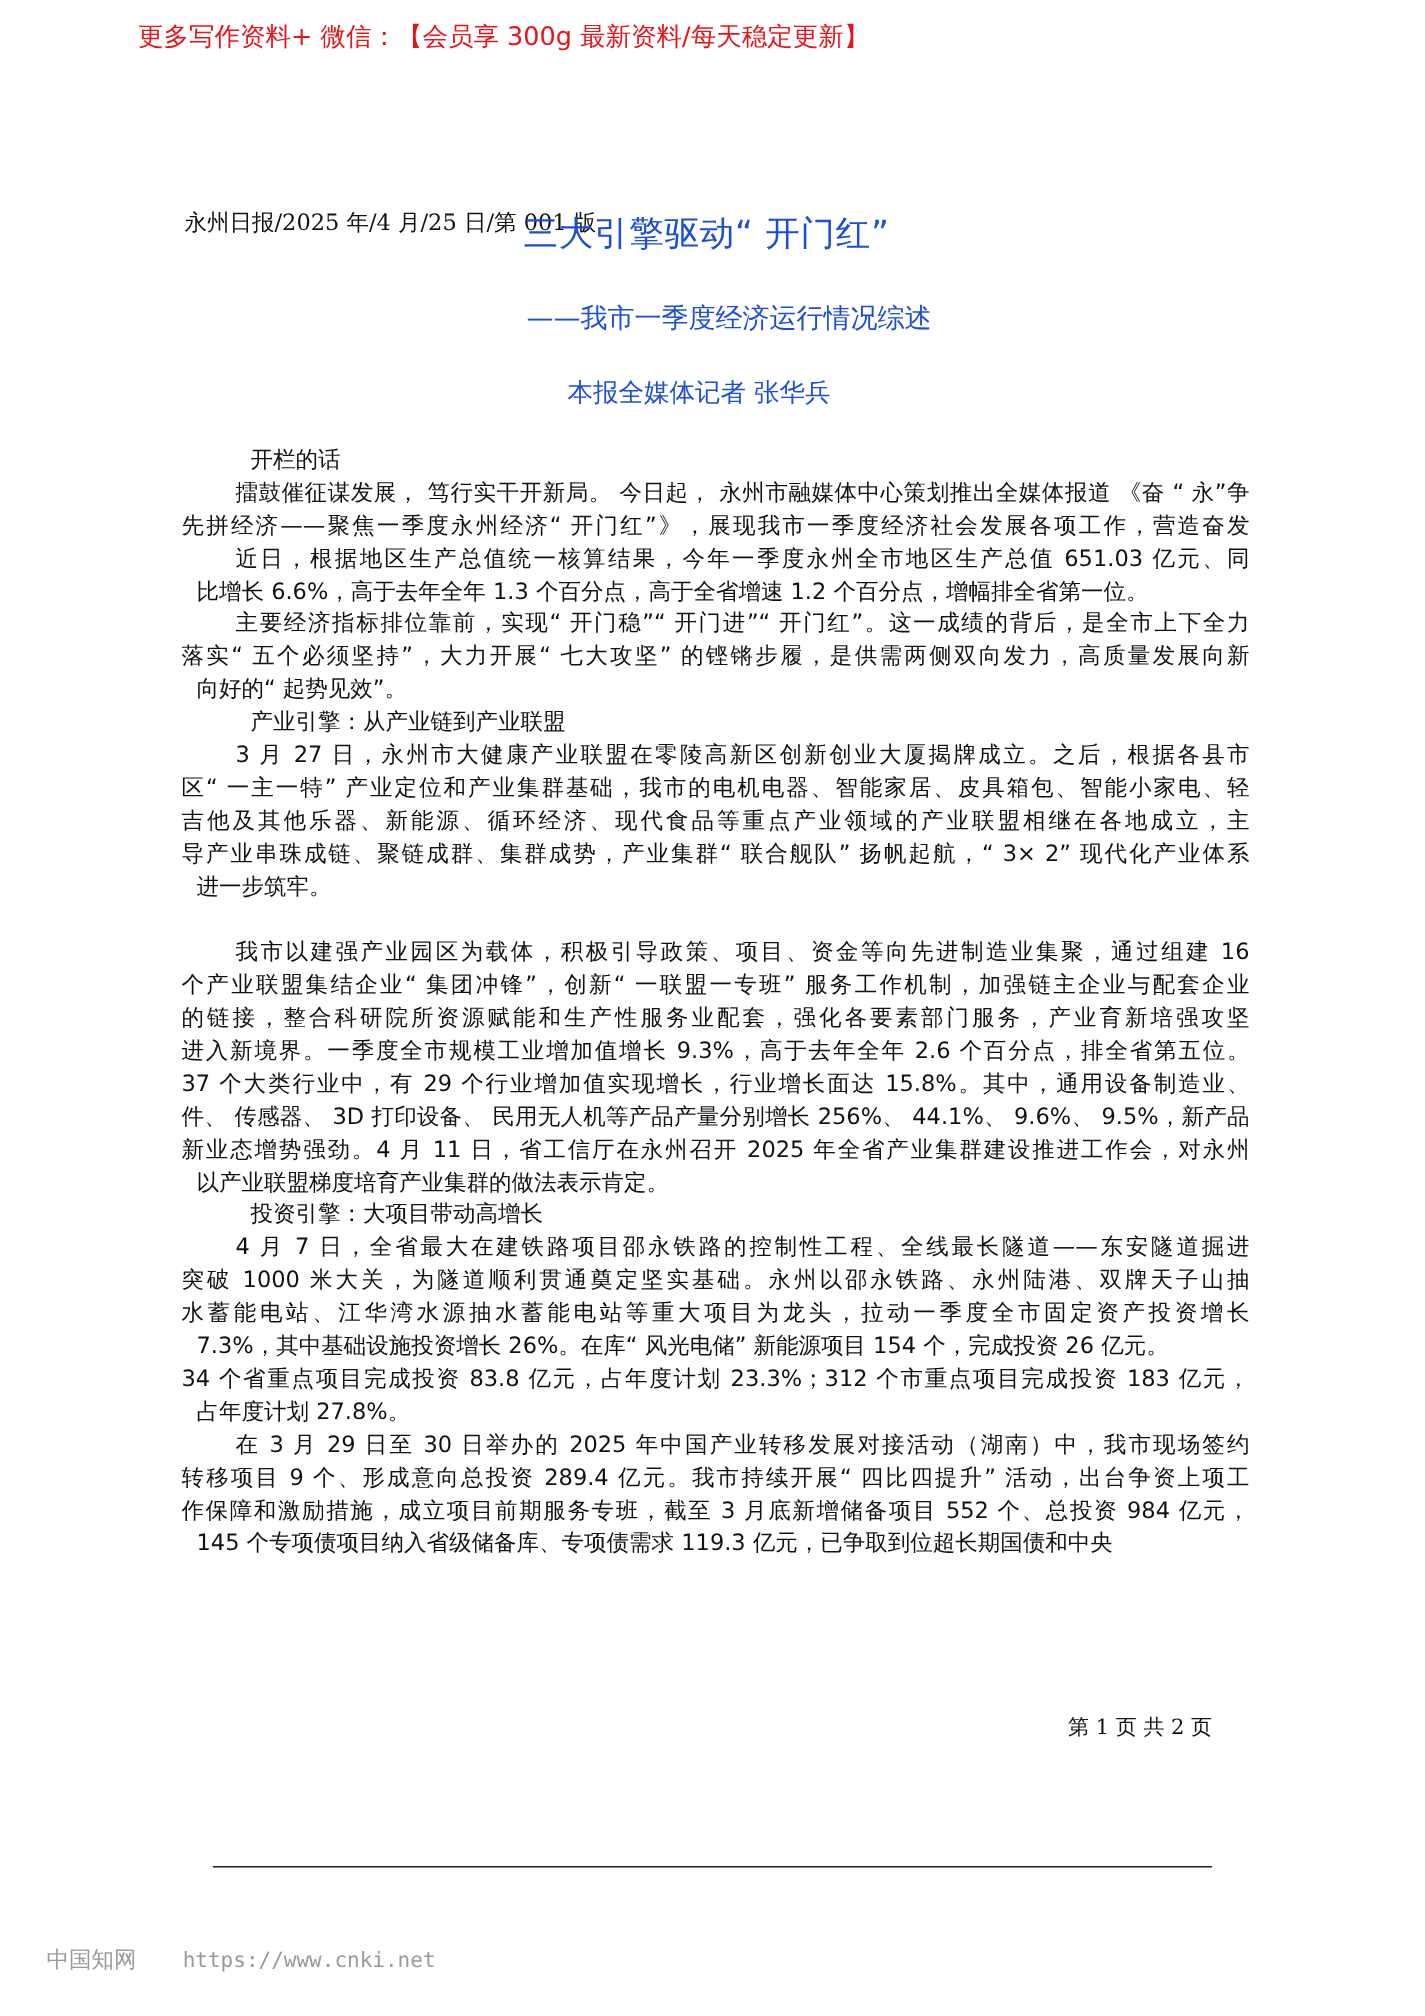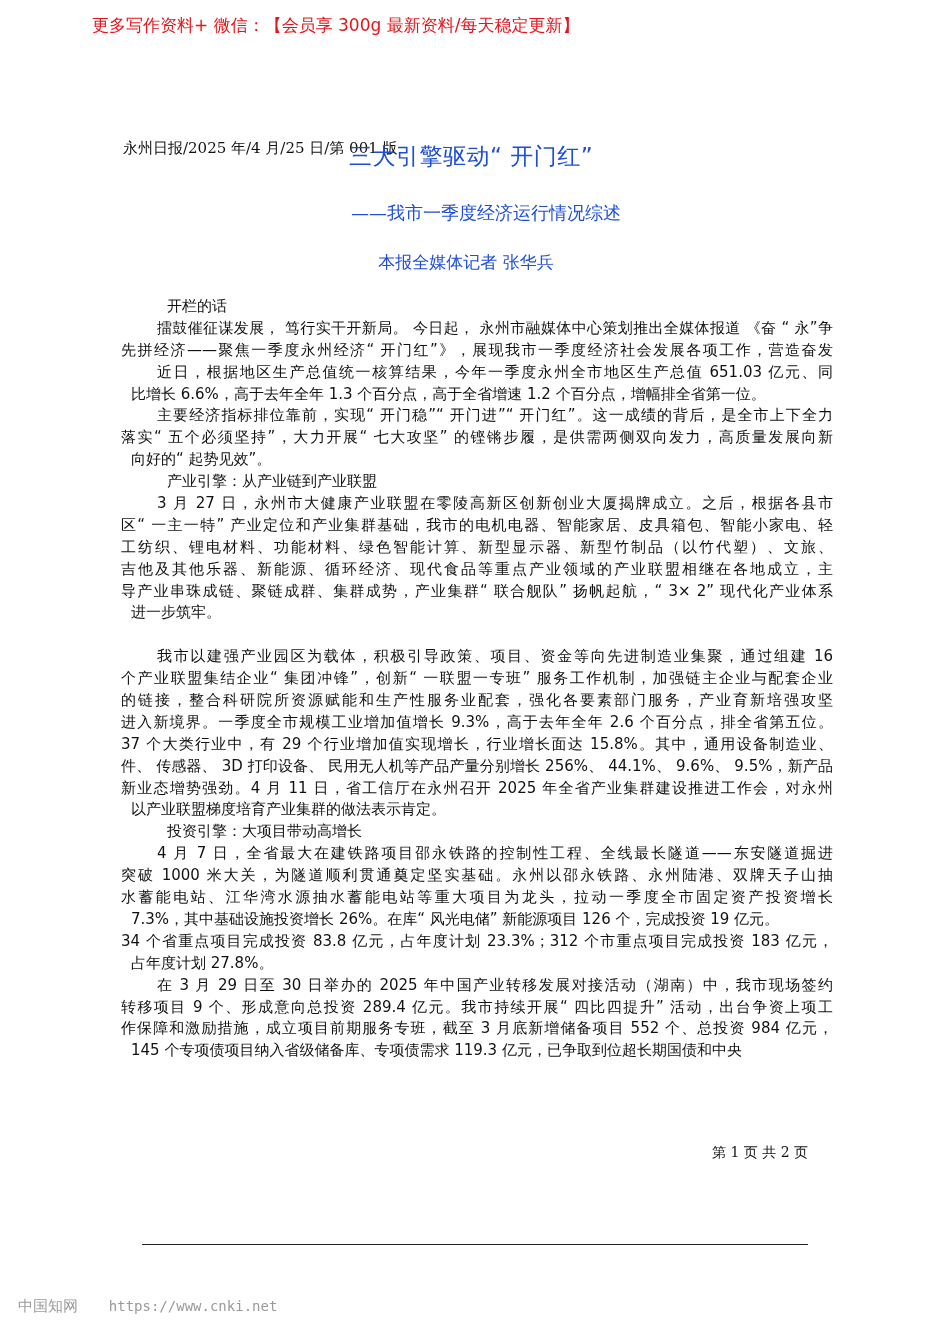--- a/index.html
+++ b/index.html
@@ -107,21 +107,21 @@
     .rule {
       position: absolute;
       left: 142px;
       top: 1244px;
       width: 666px;
       height: 0;
       border-top: 1.5px solid #222;
     }
     .watermark {
       position: absolute;
-      left: 18px;
+      left: 31px;
       top: 1296px;
       font-size: 15px;
       line-height: 20px;
       color: #9a9a9a;
       white-space: nowrap;
     }
     .watermark .wm-cn {
       font-family: "DejaVu Serif", serif;
       margin-right: 26px;
     }
@@ -146,38 +146,37 @@
     <div class="line indent">擂鼓催征谋发展， 笃行实干开新局。 今日起， 永州市融媒体中心策划推出全媒体报道 《奋 “ 永”争</div>
     <div class="line">先拼经济——聚焦一季度永州经济“ 开门红”》，展现我市一季度经济社会发展各项工作，营造奋发</div>
     <div class="line indent">近日，根据地区生产总值统一核算结果，今年一季度永州全市地区生产总值 651.03 亿元、同</div>
     <div class="line last">比增长 6.6%，高于去年全年 1.3 个百分点，高于全省增速 1.2 个百分点，增幅排全省第一位。</div>
     <div class="line indent">主要经济指标排位靠前，实现“ 开门稳”“ 开门进”“ 开门红”。这一成绩的背后，是全市上下全力</div>
     <div class="line">落实“ 五个必须坚持”，大力开展“ 七大攻坚” 的铿锵步履，是供需两侧双向发力，高质量发展向新</div>
     <div class="line last">向好的“ 起势见效”。</div>
     <div class="line indent last">产业引擎：从产业链到产业联盟</div>
     <div class="line indent">3 月 27 日，永州市大健康产业联盟在零陵高新区创新创业大厦揭牌成立。之后，根据各县市</div>
     <div class="line">区“ 一主一特” 产业定位和产业集群基础，我市的电机电器、智能家居、皮具箱包、智能小家电、轻</div>
-    <div class="line">工纺织、锂电材料、功能材料、绿色智能计算、新型显示器、新型竹制品（以竹代塑）、文旅、</div>
     <div class="line">吉他及其他乐器、新能源、循环经济、现代食品等重点产业领域的产业联盟相继在各地成立，主</div>
     <div class="line">导产业串珠成链、聚链成群、集群成势，产业集群“ 联合舰队” 扬帆起航，“ 3× 2” 现代化产业体系</div>
     <div class="line last">进一步筑牢。</div>
     <div class="line last blank"></div>
     <div class="line indent">我市以建强产业园区为载体，积极引导政策、项目、资金等向先进制造业集聚，通过组建 16</div>
     <div class="line">个产业联盟集结企业“ 集团冲锋”，创新“ 一联盟一专班” 服务工作机制，加强链主企业与配套企业</div>
     <div class="line">的链接，整合科研院所资源赋能和生产性服务业配套，强化各要素部门服务，产业育新培强攻坚</div>
     <div class="line">进入新境界。一季度全市规模工业增加值增长 9.3%，高于去年全年 2.6 个百分点，排全省第五位。</div>
     <div class="line">37 个大类行业中，有 29 个行业增加值实现增长，行业增长面达 15.8%。其中，通用设备制造业、</div>
     <div class="line">件、 传感器、 3D 打印设备、 民用无人机等产品产量分别增长 256%、 44.1%、 9.6%、 9.5%，新产品</div>
     <div class="line">新业态增势强劲。4 月 11 日，省工信厅在永州召开 2025 年全省产业集群建设推进工作会，对永州</div>
     <div class="line last">以产业联盟梯度培育产业集群的做法表示肯定。</div>
     <div class="line indent last">投资引擎：大项目带动高增长</div>
     <div class="line indent">4 月 7 日，全省最大在建铁路项目邵永铁路的控制性工程、全线最长隧道——东安隧道掘进</div>
     <div class="line">突破 1000 米大关，为隧道顺利贯通奠定坚实基础。永州以邵永铁路、永州陆港、双牌天子山抽</div>
     <div class="line">水蓄能电站、江华湾水源抽水蓄能电站等重大项目为龙头，拉动一季度全市固定资产投资增长</div>
-    <div class="line last">7.3%，其中基础设施投资增长 26%。在库“ 风光电储” 新能源项目 126 个，完成投资 19 亿元。</div>
+    <div class="line last">7.3%，其中基础设施投资增长 26%。在库“ 风光电储” 新能源项目 154 个，完成投资 26 亿元。</div>
     <div class="line">34 个省重点项目完成投资 83.8 亿元，占年度计划 23.3%；312 个市重点项目完成投资 183 亿元，</div>
     <div class="line last">占年度计划 27.8%。</div>
     <div class="line indent">在 3 月 29 日至 30 日举办的 2025 年中国产业转移发展对接活动（湖南）中，我市现场签约</div>
     <div class="line">转移项目 9 个、形成意向总投资 289.4 亿元。我市持续开展“ 四比四提升” 活动，出台争资上项工</div>
     <div class="line">作保障和激励措施，成立项目前期服务专班，截至 3 月底新增储备项目 552 个、总投资 984 亿元，</div>
     <div class="line last">145 个专项债项目纳入省级储备库、专项债需求 119.3 亿元，已争取到位超长期国债和中央</div>
   </div>
 
 <div class="page-num">第 1 页 共 2 页</div>
 

